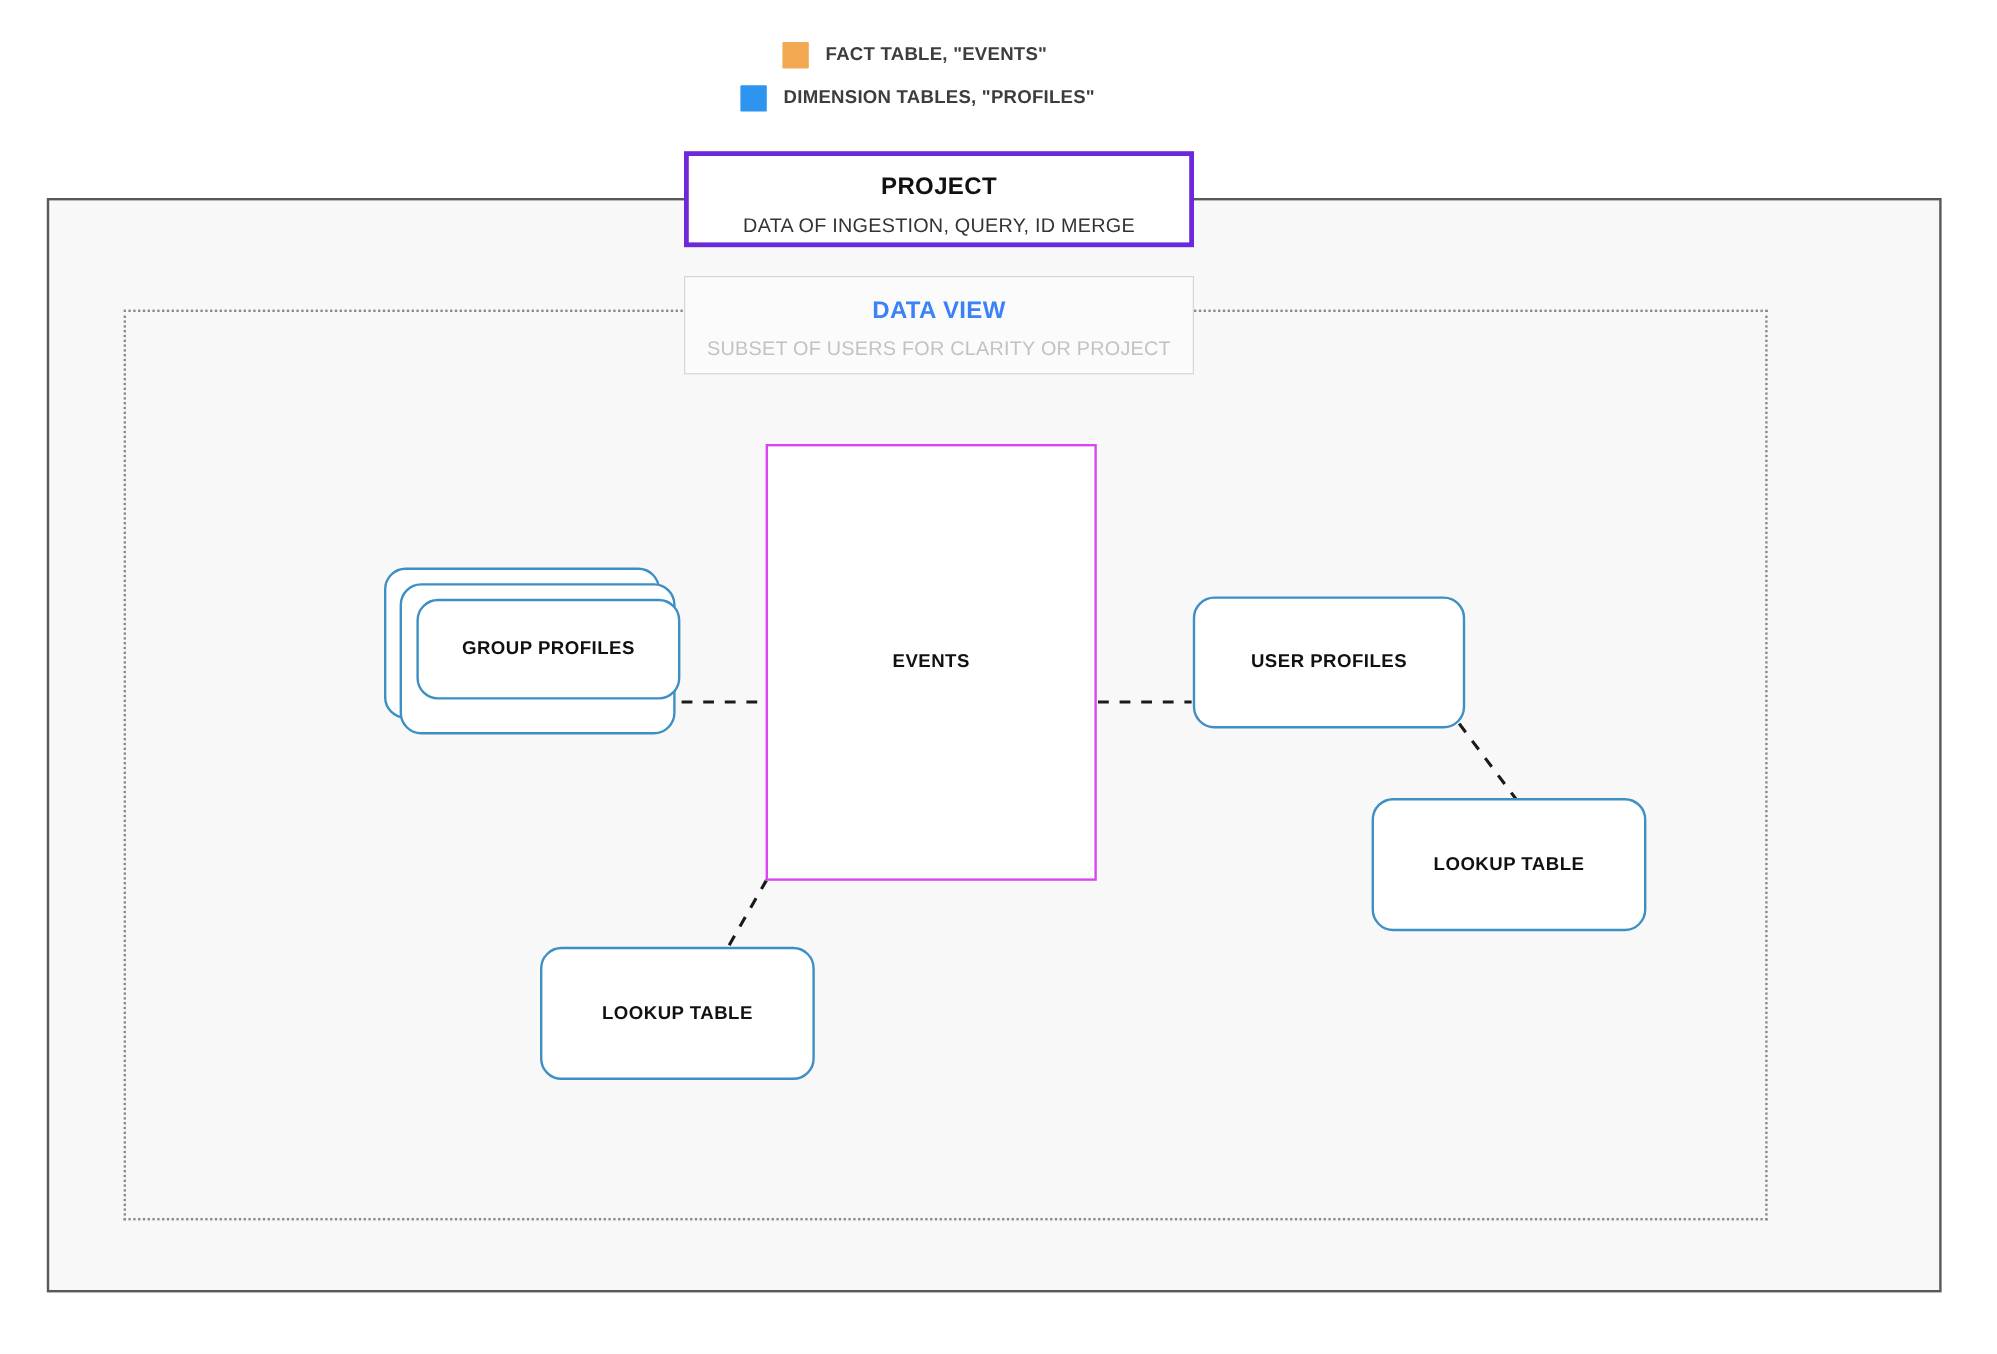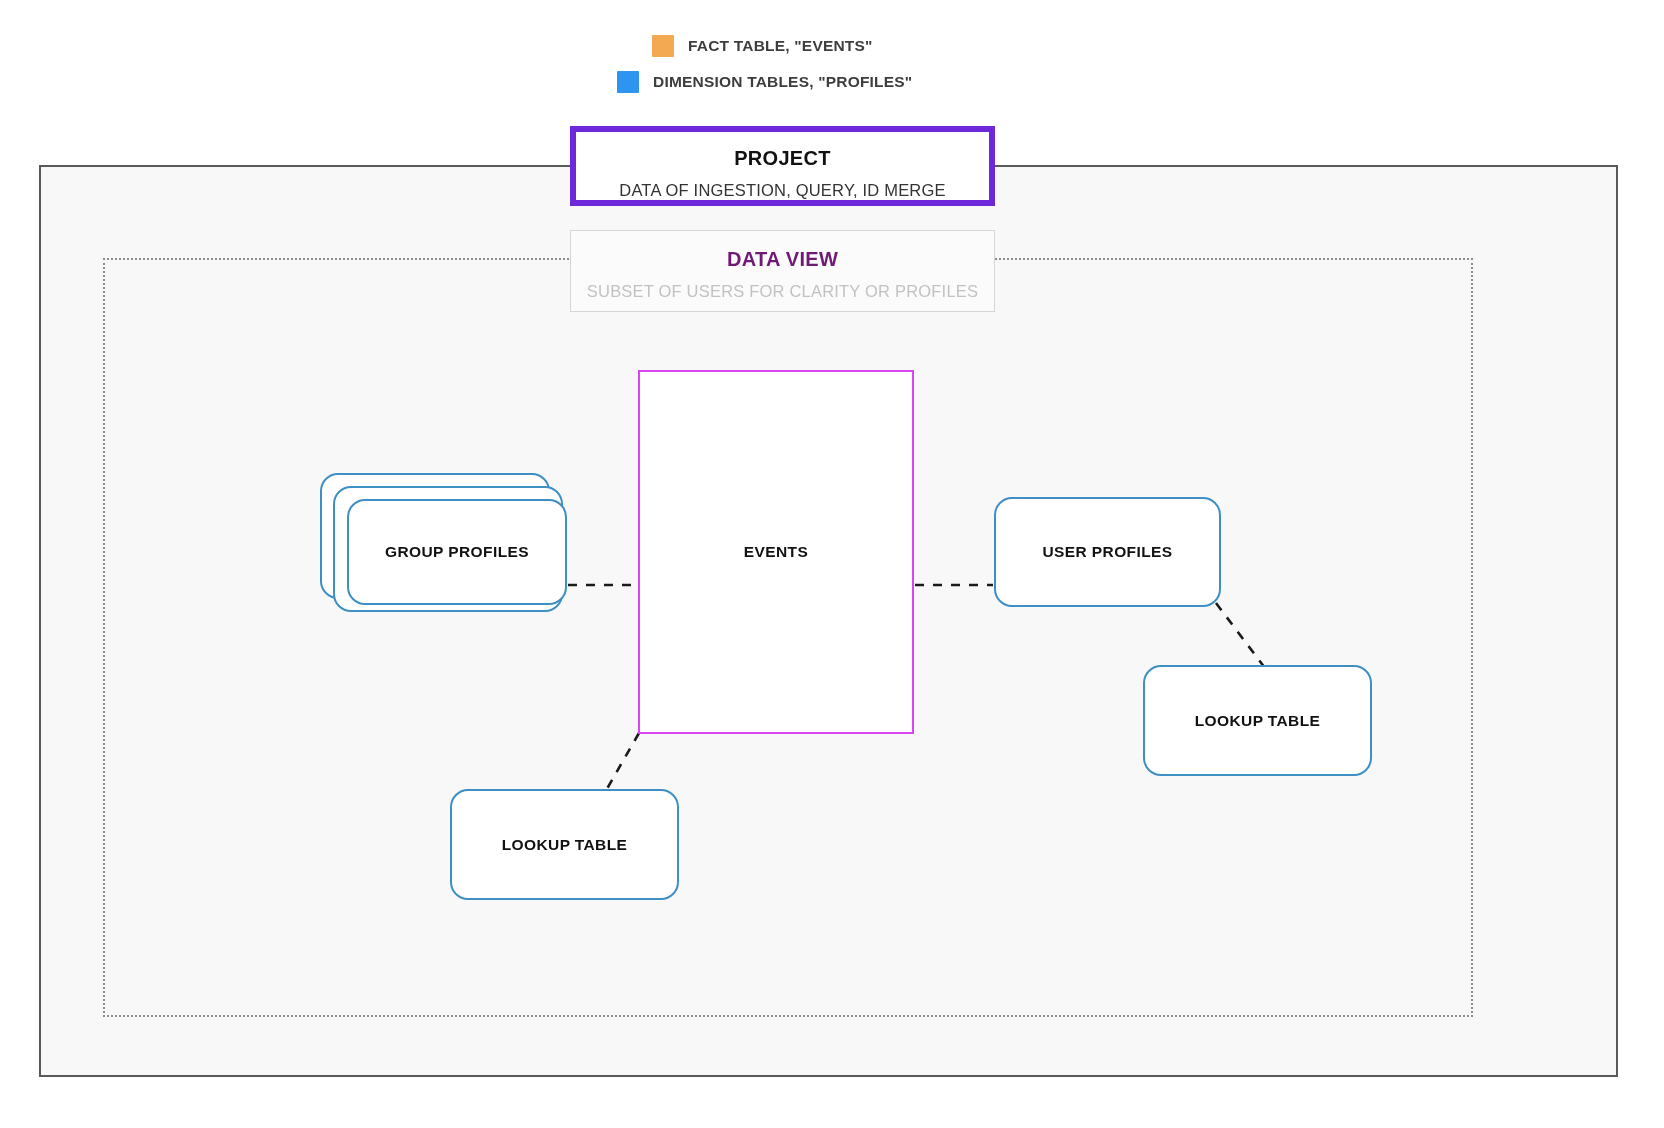--- a/index.html
+++ b/index.html
@@ -93,34 +93,34 @@
     line-height: 1;
     color: #333333;
     margin-top: 14px;
   }
 
   .project-card {
     left: 570px;
     top: 126px;
     width: 425px;
     height: 80px;
-    border: 6px solid #6d28d9;
+    border: 4px solid #6d28d9;
     padding-top: 16px;
   }
 
   .dataview-card {
     left: 570px;
     top: 230px;
     width: 425px;
     height: 82px;
     border: 1.5px solid #d6d6d6;
     background: #fbfbfb;
     padding-top: 18px;
   }
-  .dataview-card .card-title { color: #701a75; }
+  .dataview-card .card-title { color: #3b82f6; }
   .dataview-card .card-sub   { color: #c2c2c2; }
 
   
   .node {
     position: absolute;
     box-sizing: border-box;
     background: #ffffff;
     display: flex;
     align-items: center;
     justify-content: center;
@@ -156,21 +156,21 @@
     height: 126px;
     border: 2.5px solid #3d8fc4;
     border-radius: 18px;
     background: #ffffff;
   }
   .stack-l1 { left: 320px; top: 473px; }
   .stack-l2 { left: 333px; top: 486px; }
   .stack-l3 {
     left: 347px; top: 499px;
     display: flex; align-items: center; justify-content: center;
-    width: 220px; height: 106px;
+    width: 220px; height: 84px;
   }
 
   .node-user-profiles {
     left: 994px;
     top: 497px;
     width: 227px;
     height: 110px;
   }
   .node-lookup-right {
     left: 1143px;
@@ -246,16 +246,16 @@
     <span class="node-label">LOOKUP TABLE</span>
   </div>
 
   <div class="header-card project-card">
     <div class="card-title">PROJECT</div>
     <div class="card-sub">DATA OF INGESTION, QUERY, ID MERGE</div>
   </div>
 
   <div class="header-card dataview-card">
     <div class="card-title">DATA VIEW</div>
-    <div class="card-sub">SUBSET OF USERS FOR CLARITY OR PROFILES</div>
+    <div class="card-sub">SUBSET OF USERS FOR CLARITY OR PROJECT</div>
   </div>
 
 </div>
 
 </body></html>

